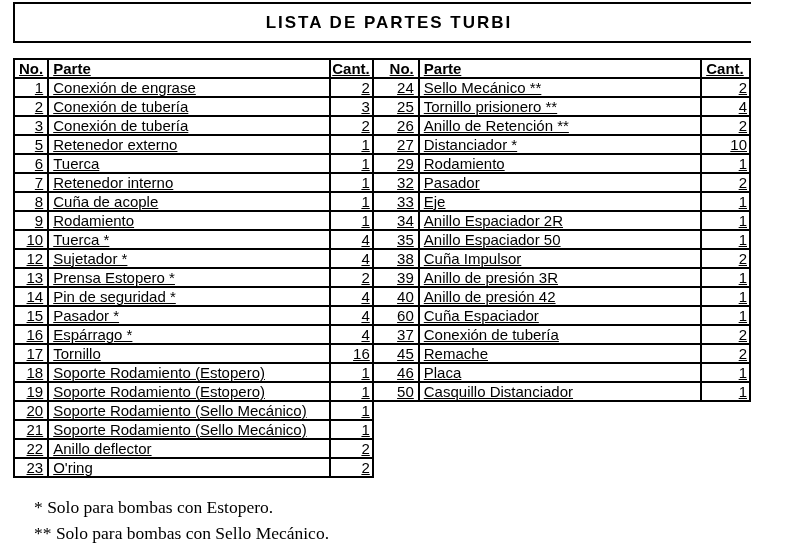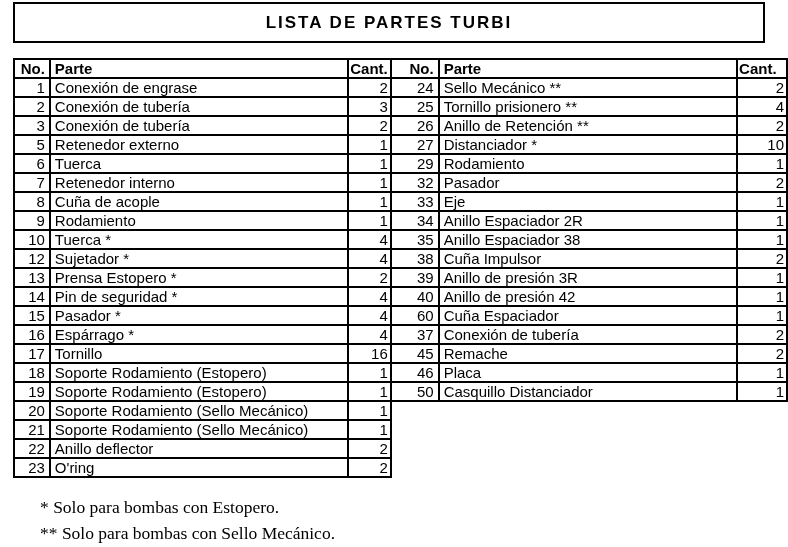--- a/index.html
+++ b/index.html
@@ -4,24 +4,25 @@
   <style>
     html, body {
       margin: 0;
       padding: 0;
       background: #ffffff;
       color: #000000;
       font-family: "Liberation Sans", sans-serif;
     }
     .page {
       position: relative;
-      width: 788px;
+      width: 703px;
       height: 547px;
       background: #ffffff;
       overflow: hidden;
+      padding-left: 48px;
     }
     .title-box {
       position: absolute;
       left: 13px;
       top: 2px;
       width: 752px;
       height: 41px;
       border: 2px solid #000000;
       box-sizing: border-box;
       display: flex;
@@ -37,20 +38,21 @@
     .tables {
       position: absolute;
       left: 13px;
       top: 58px;
       display: flex;
       align-items: flex-start;
     }
     table.parts {
       border-collapse: collapse;
       table-layout: fixed;
+      text-decoration: underline;
     }
     table.parts.right-tbl {
       margin-left: -2px; 
     }
     table.parts th, table.parts td {
       border: 2px solid #000000;
       height: 19px;
       box-sizing: border-box;
       padding: 0 2px;
       font-size: 15px;
@@ -65,29 +67,29 @@
     
     table.left-tbl  .c0 { width: 36px;  text-align: right; padding-right: 4px; }
     table.left-tbl  .c1 { width: 300px; text-align: left;  padding-left: 4px; }
     table.left-tbl  .c2 { width: 31px;  text-align: right; padding-right: 2px; }
     
     table.right-tbl .c0 { width: 48px;  text-align: right; padding-right: 4px; }
     table.right-tbl .c1 { width: 300px; text-align: left;  padding-left: 4px; }
     table.right-tbl .c2 { width: 50px;  text-align: right; padding-right: 2px; }
     
     table.parts th.c2 {
-      text-align: left;
+      text-align: center;
       padding-left: 1px;
       overflow: visible;
       position: relative;
       z-index: 2;
     }
     .footnotes {
       position: absolute;
-      left: 40px;
+      left: 34px;
       top: 494px;
       font-family: "Liberation Serif", serif;
       font-size: 17.5px;
       line-height: 26px;
     }
   </style>
 </head>
 <body>
 
 <div class="page">
@@ -257,21 +259,21 @@
             <td class="c1">Eje</td>
             <td class="c2">1</td>
           </tr>
           <tr>
             <td class="c0">34</td>
             <td class="c1">Anillo Espaciador 2R</td>
             <td class="c2">1</td>
           </tr>
           <tr>
             <td class="c0">35</td>
-            <td class="c1">Anillo Espaciador 38</td>
+            <td class="c1">Anillo Espaciador 50</td>
             <td class="c2">1</td>
           </tr>
           <tr>
             <td class="c0">38</td>
             <td class="c1">Cuña Impulsor</td>
             <td class="c2">2</td>
           </tr>
           <tr>
             <td class="c0">39</td>
             <td class="c1">Anillo de presión 3R</td>

